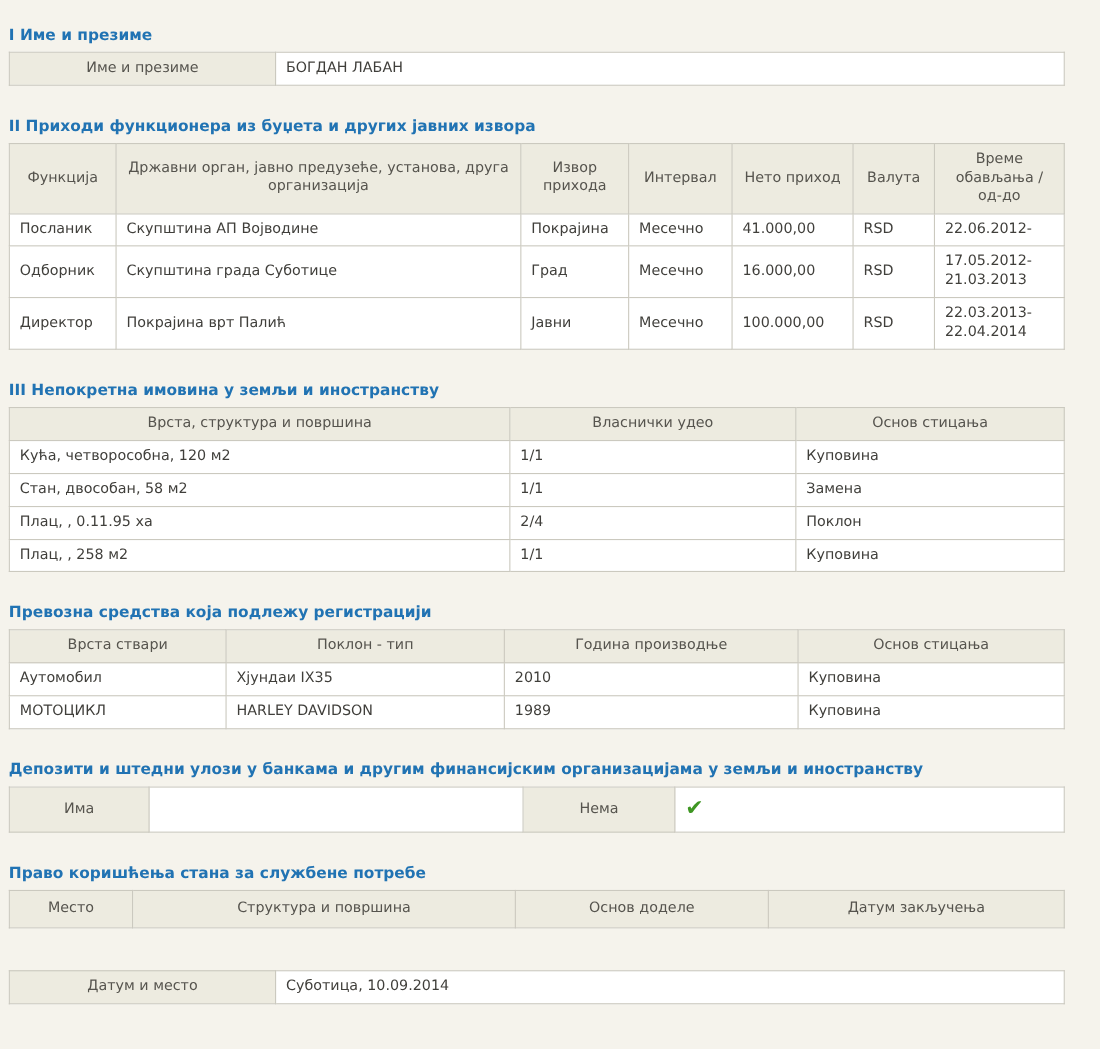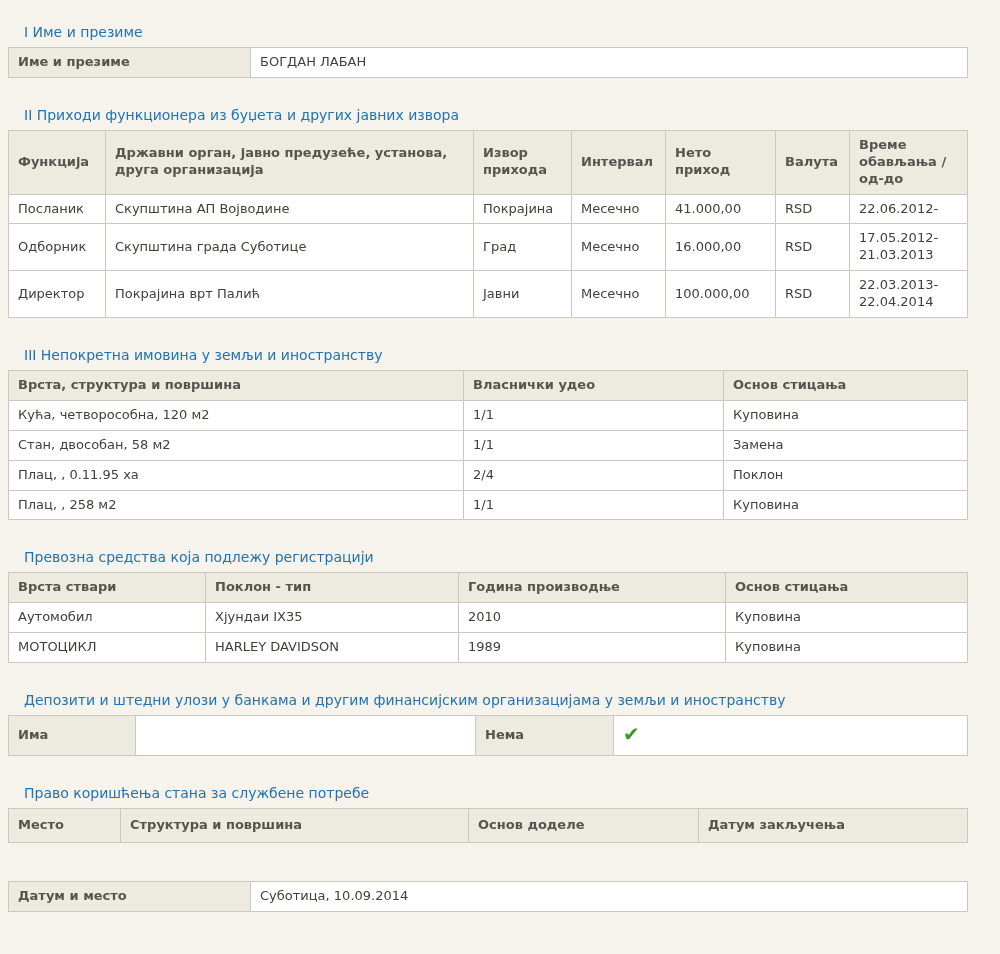--- a/index.html
+++ b/index.html
@@ -11,44 +11,45 @@
     color: #3f3e3a;
   }
   .page {
     width: 1000px;
     min-height: 954px;
     box-sizing: border-box;
     padding: 24px 32px 40px 8px;
   }
   section { margin-bottom: 29px; }
   h2.hd {
-    margin: 0 0 6px 16px;
+    margin: 0 0 6px 0;
     font-size: 14px;
     line-height: 17px;
-    font-weight: normal;
+    font-weight: bold;
     color: var(--accent-blue, #2173b3);
   }
   table {
     border-collapse: collapse;
     width: 960px;
     table-layout: fixed;
     background: #ffffff;
   }
   th, td {
     border: 1px solid #cbc9bf;
     padding: 6px 9px;
     text-align: left;
     vertical-align: middle;
     line-height: 1.3;
     overflow-wrap: break-word;
   }
   th, .lab {
     background: var(--header-bg, #edebe0);
-    font-weight: bold;
+    font-weight: normal;
     color: #56544e;
+    text-align: center;
   }
   td { color: #403f3b; }
   .t-deposits th, .t-deposits td { padding: 9px 9px; }
   .t-apartment th { padding: 8px 9px; }
   .check {
     color: var(--check-green, #3e9622);
     font-size: 20px;
     font-weight: bold;
     line-height: 18px;
     display: inline-block;

